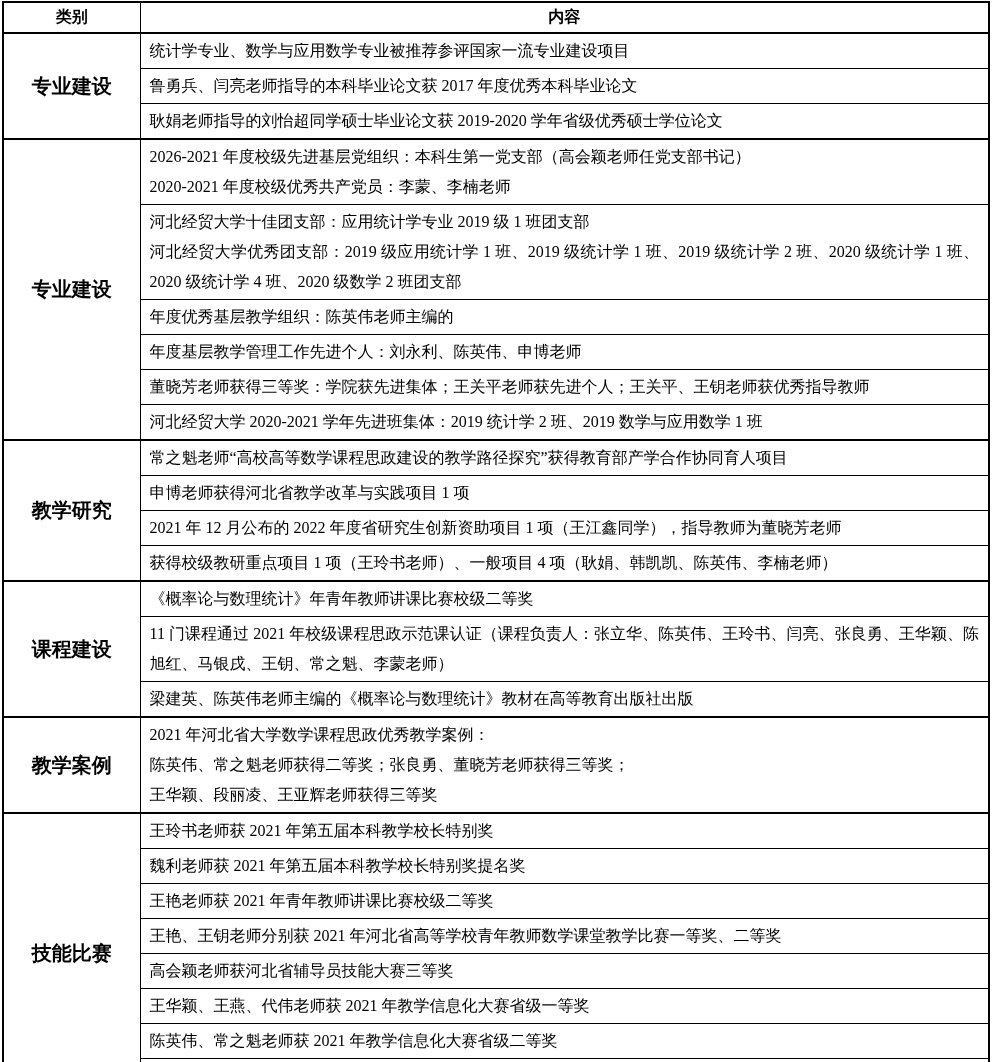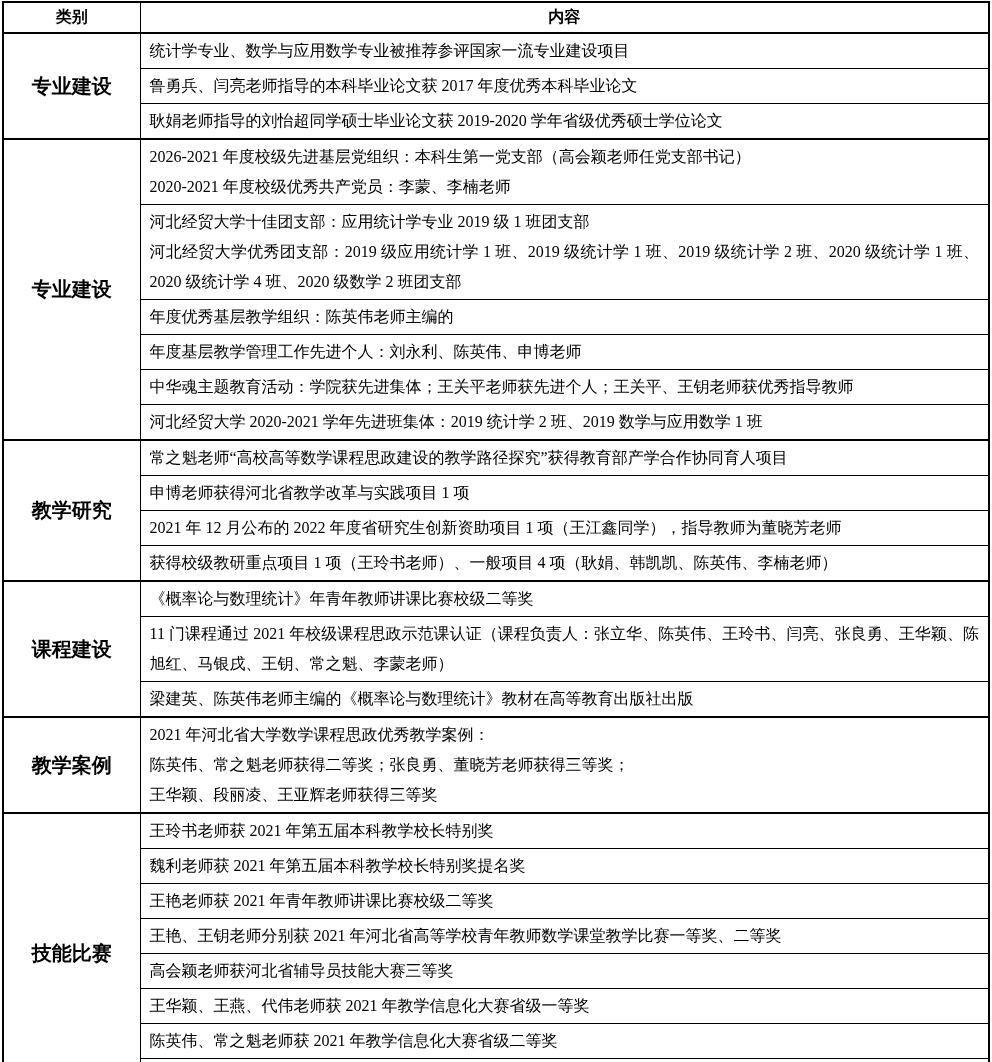--- a/index.html
+++ b/index.html
@@ -110,21 +110,21 @@
             <p>年度优秀基层教学组织：陈英伟老师主编的</p>
           </td>
         </tr>
         <tr>
           <td class="content">
             <p>年度基层教学管理工作先进个人：刘永利、陈英伟、申博老师</p>
           </td>
         </tr>
         <tr>
           <td class="content">
-            <p>中华魂主题教育活动：学院获先进集体；王关平老师获先进个人；王关平、王钥老师获优秀指导教师</p>
+            <p>董晓芳老师获得三等奖：学院获先进集体；王关平老师获先进个人；王关平、王钥老师获优秀指导教师</p>
           </td>
         </tr>
         <tr>
           <td class="content">
             <p>河北经贸大学 2020-2021 学年先进班集体：2019 统计学 2 班、2019 数学与应用数学 1 班</p>
           </td>
         </tr>
         <tr class="section-start">
           <td class="cat" rowspan="4">教学研究</td>
           <td class="content">

